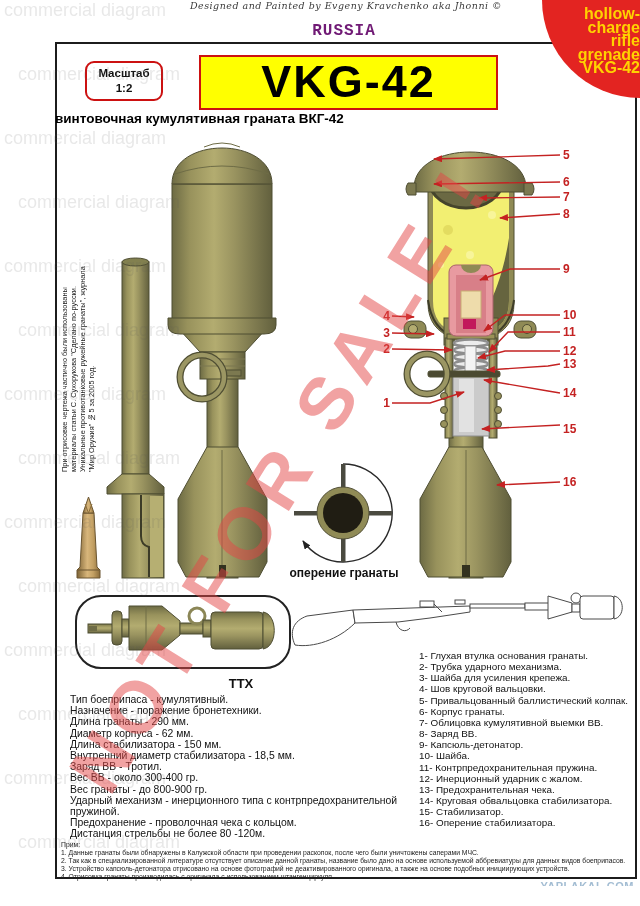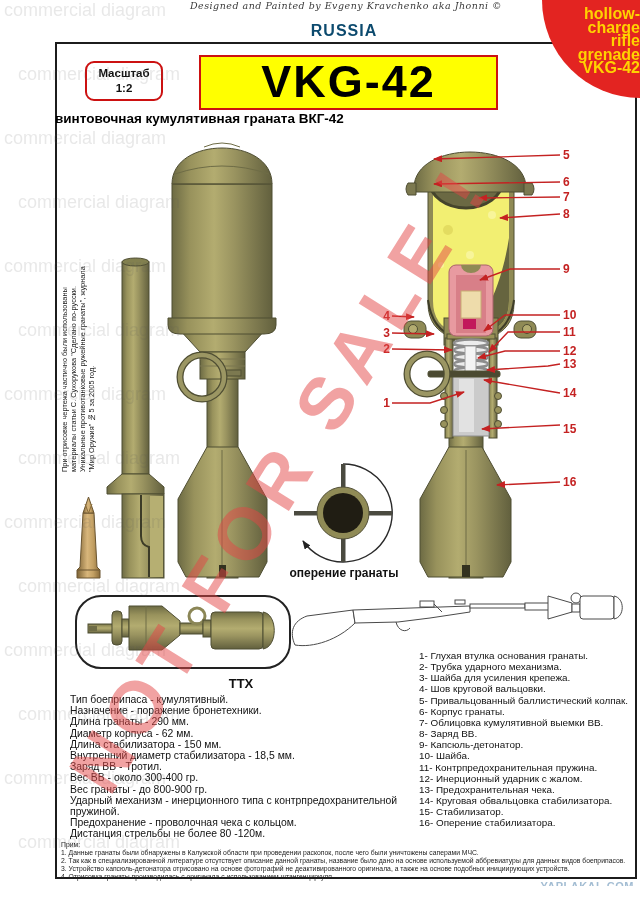--- a/index.html
+++ b/index.html
@@ -8,21 +8,21 @@
   .abs{position:absolute;}
   .frame{left:55px;top:42px;width:578px;height:833px;border:2px solid #1c1c1c;background:#fff;}
   .credit{left:55px;top:0px;width:582px;text-align:center;font-family:"DejaVu Serif",serif;
           font-style:italic;font-size:9.5px;color:#3a3a3a;letter-spacing:.5px;}
   .corner-badge{right:0;top:0;width:98px;height:98px;background:#e32421;
                 border-bottom-left-radius:100%;z-index:9;text-align:center;
                 padding-top:7px;box-sizing:border-box;}
   .corner-badge div{color:#ffd200;font-weight:bold;font-size:16px;line-height:13.5px;
                     padding-left:14px;text-align:right;}
   .country{left:55px;top:22px;width:578px;text-align:center;font-weight:bold;
-           font-size:16px;letter-spacing:1px;color:#0c4a6e;z-index:2;}
+           font-size:16px;letter-spacing:1px;color:#701a75;z-index:2;font-family:Liberation Mono, monospace;}
   .banner{left:199px;top:55px;width:295px;height:51px;background:#ffff00;
           border:2px solid #cc1111;text-align:center;z-index:2;}
   .banner .t{font-weight:bold;font-size:45px;line-height:50px;letter-spacing:2px;color:#000;}
   .scalebox{left:85px;top:61px;width:74px;height:33px;border:2px solid #cc1111;
             border-radius:9px;background:#fff;text-align:center;z-index:2;
             font-weight:bold;font-size:11.5px;line-height:15px;padding-top:3px;}
   .subtitle{left:55px;top:111px;width:578px;font-weight:bold;
             font-size:13.5px;color:#000;z-index:2;}
   .svglayer{left:0;top:0;z-index:3;}
   .callout{z-index:4;font-weight:bold;font-size:12px;color:#c42222;width:22px;}

